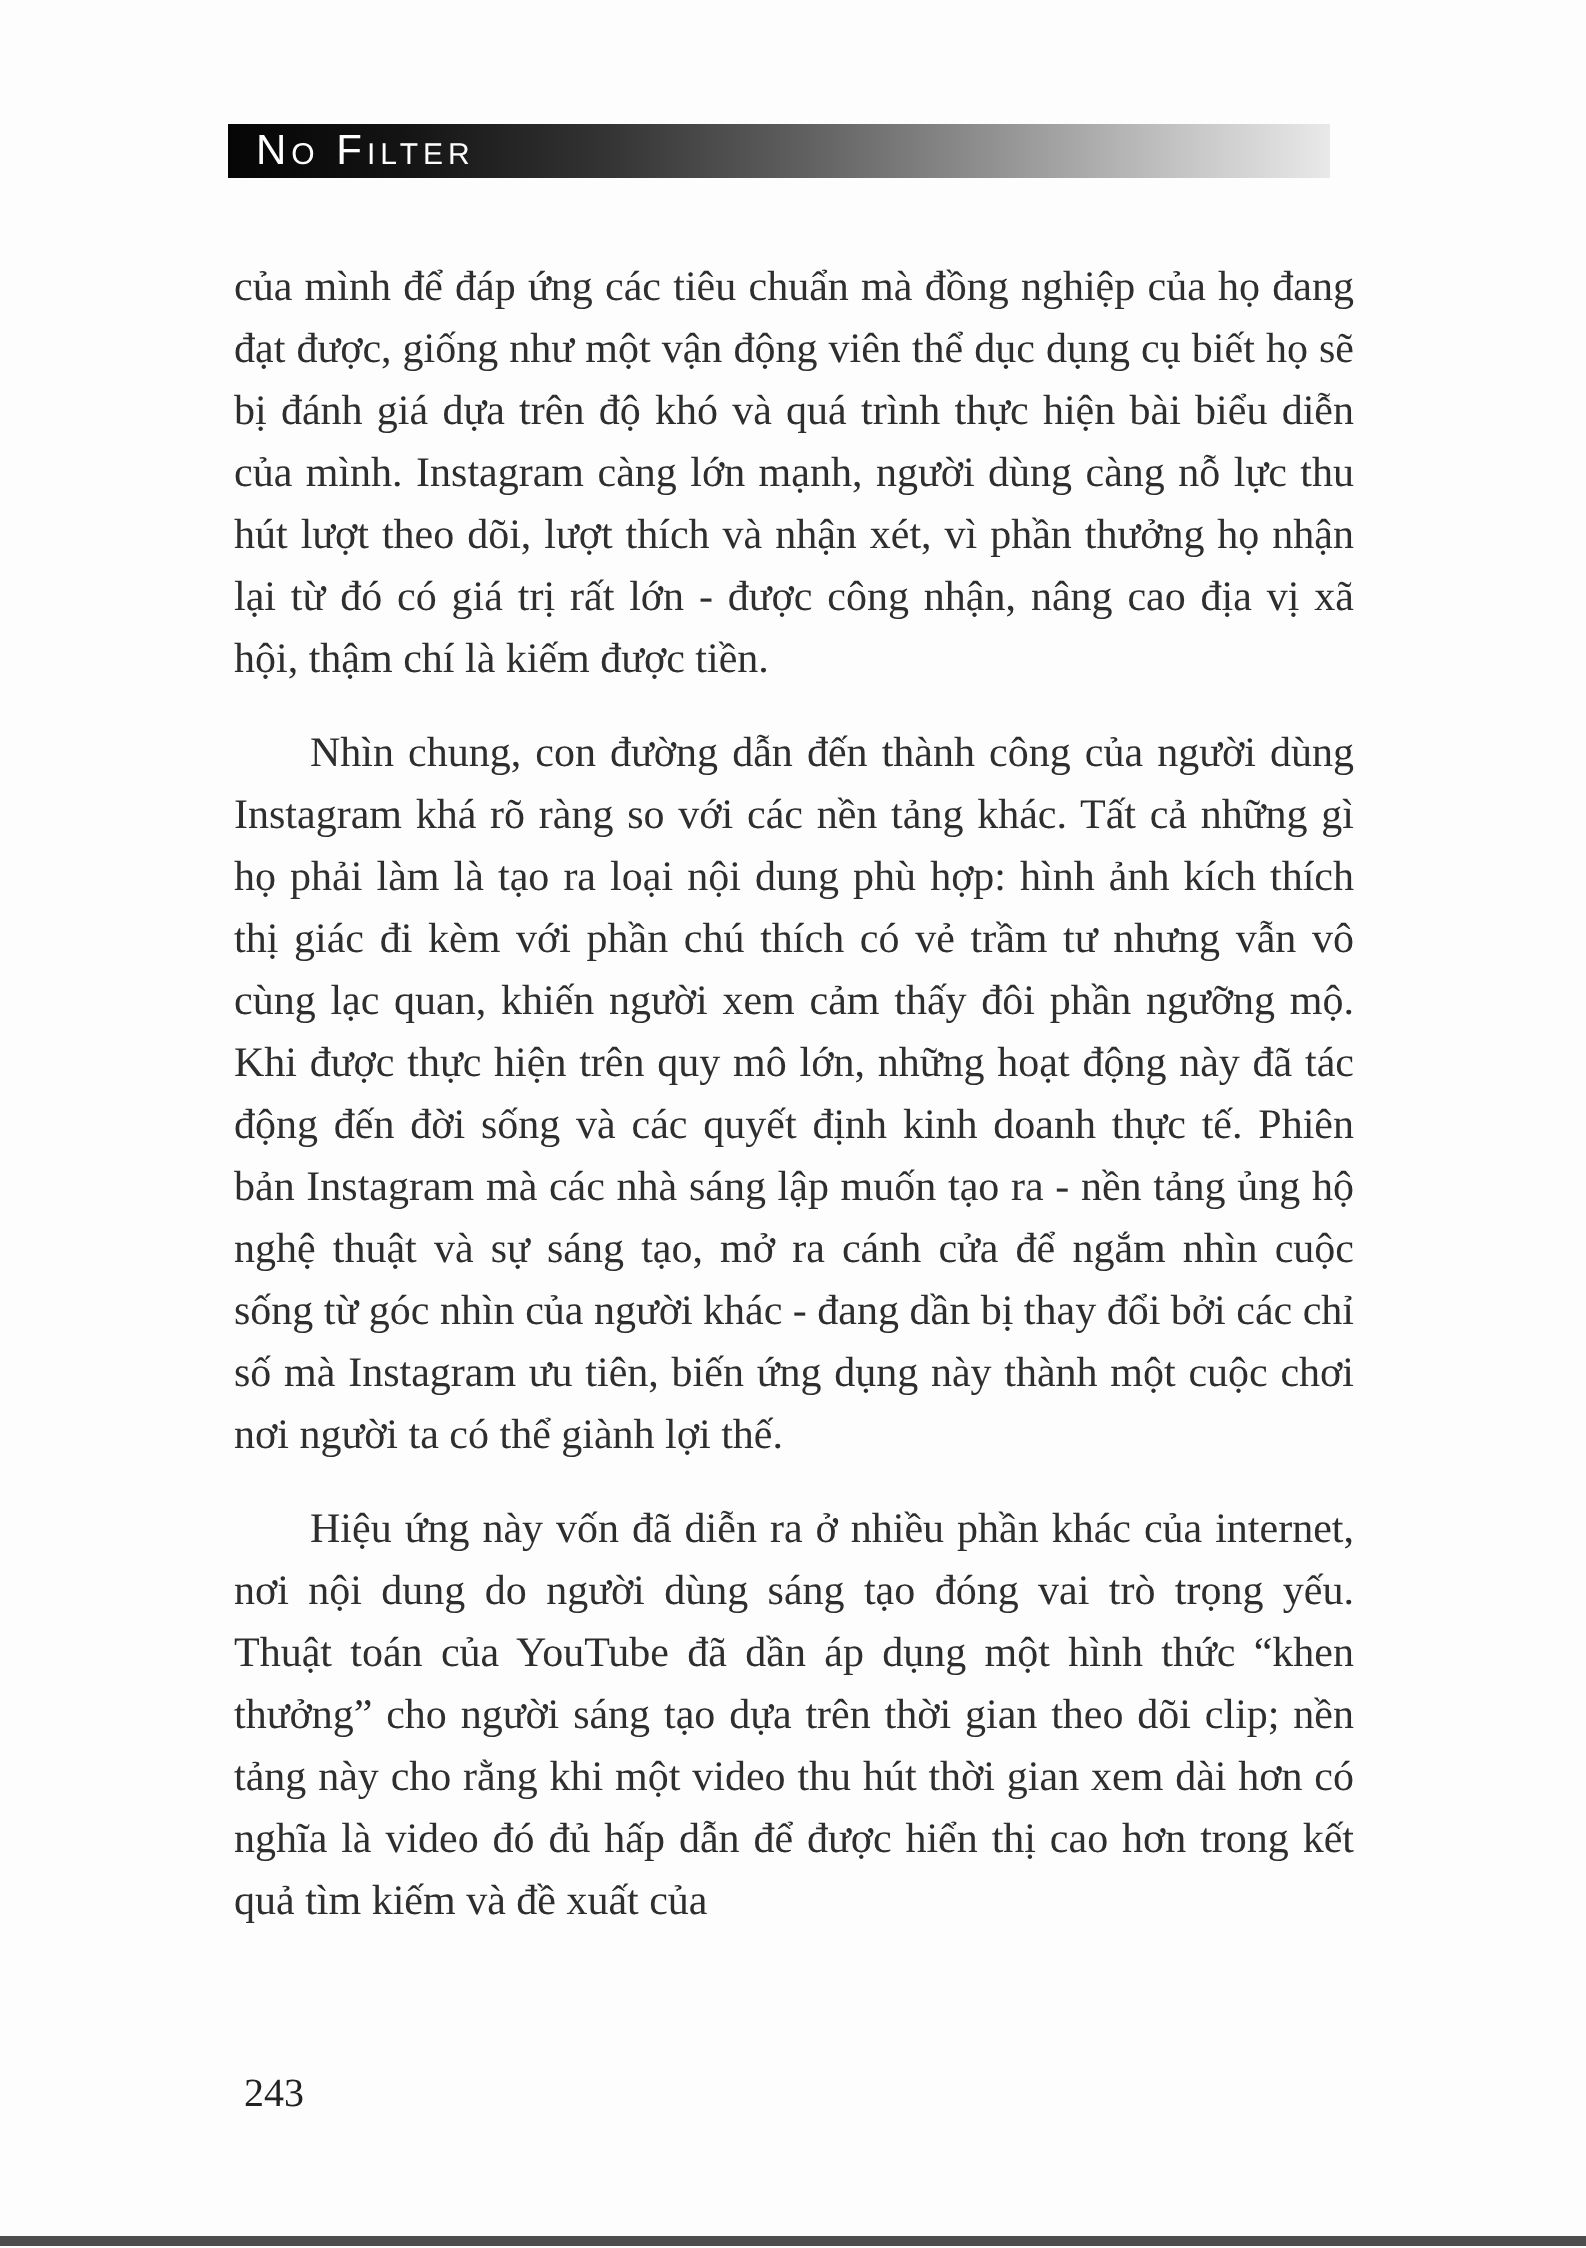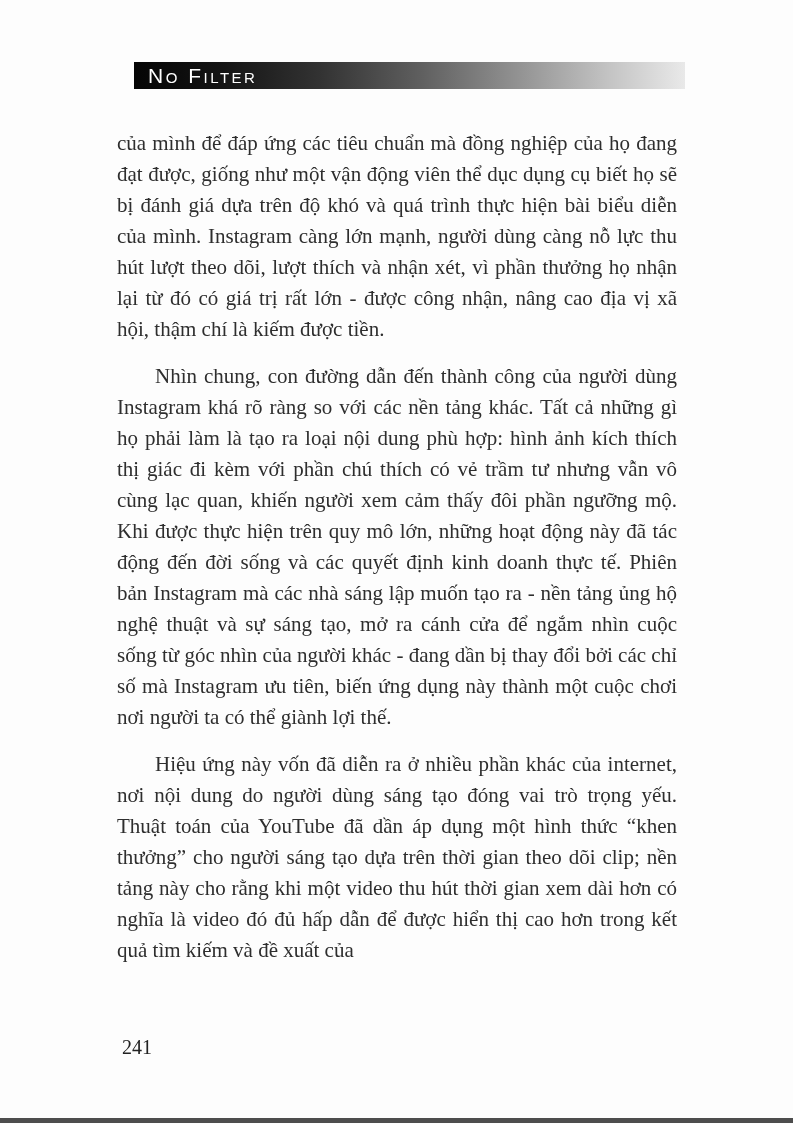--- a/index.html
+++ b/index.html
@@ -10,21 +10,21 @@
   .page {
     position: relative;
     width: 793px;
     height: 1124px;
     background: #fdfdfd;
     overflow: hidden;
     font-family: "Liberation Serif", serif;
   }
   .header-bar {
     position: absolute;
-    left: 134px;
+    left: 114px;
     top: 62px;
     width: 551px;
     height: 27px;
     background: linear-gradient(to right,
       #050505 0%,
       #141414 16%,
       #333333 34%,
       #5f5f5f 52%,
       #939393 70%,
       #c3c3c3 86%,
@@ -83,17 +83,17 @@
   <div class="header-bar">
     <span class="header-title">No Filter</span>
   </div>
 
   <div class="body-text">
     <p>của mình để đáp ứng các tiêu chuẩn mà đồng nghiệp của họ đang đạt được, giống như một vận động viên thể dục dụng cụ biết họ sẽ bị đánh giá dựa trên độ khó và quá trình thực hiện bài biểu diễn của mình. Instagram càng lớn mạnh, người dùng càng nỗ lực thu hút lượt theo dõi, lượt thích và nhận xét, vì phần thưởng họ nhận lại từ đó có giá trị rất lớn - được công nhận, nâng cao địa vị xã hội, thậm chí là kiếm được tiền.</p>
     <p class="indent">Nhìn chung, con đường dẫn đến thành công của người dùng Instagram khá rõ ràng so với các nền tảng khác. Tất cả những gì họ phải làm là tạo ra loại nội dung phù hợp: hình ảnh kích thích thị giác đi kèm với phần chú thích có vẻ trầm tư nhưng vẫn vô cùng lạc quan, khiến người xem cảm thấy đôi phần ngưỡng mộ. Khi được thực hiện trên quy mô lớn, những hoạt động này đã tác động đến đời sống và các quyết định kinh doanh thực tế. Phiên bản Instagram mà các nhà sáng lập muốn tạo ra - nền tảng ủng hộ nghệ thuật và sự sáng tạo, mở ra cánh cửa để ngắm nhìn cuộc sống từ góc nhìn của người khác - đang dần bị thay đổi bởi các chỉ số mà Instagram ưu tiên, biến ứng dụng này thành một cuộc chơi nơi người ta có thể giành lợi thế.</p>
     <p class="indent">Hiệu ứng này vốn đã diễn ra ở nhiều phần khác của internet, nơi nội dung do người dùng sáng tạo đóng vai trò trọng yếu. Thuật toán của YouTube đã dần áp dụng một hình thức “khen thưởng” cho người sáng tạo dựa trên thời gian theo dõi clip; nền tảng này cho rằng khi một video thu hút thời gian xem dài hơn có nghĩa là video đó đủ hấp dẫn để được hiển thị cao hơn trong kết quả tìm kiếm và đề xuất của</p>
   </div>
 
-  <div class="page-number">241</div>
+  <div class="page-number">243</div>
 
   <div class="footer-bar"></div>
 
 </div>
 
 </body></html>

